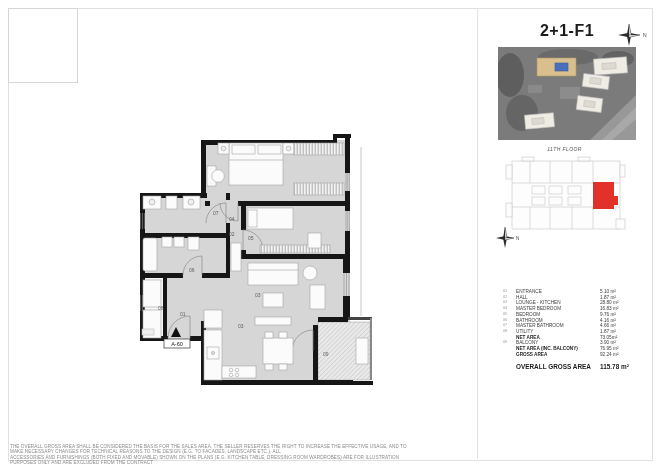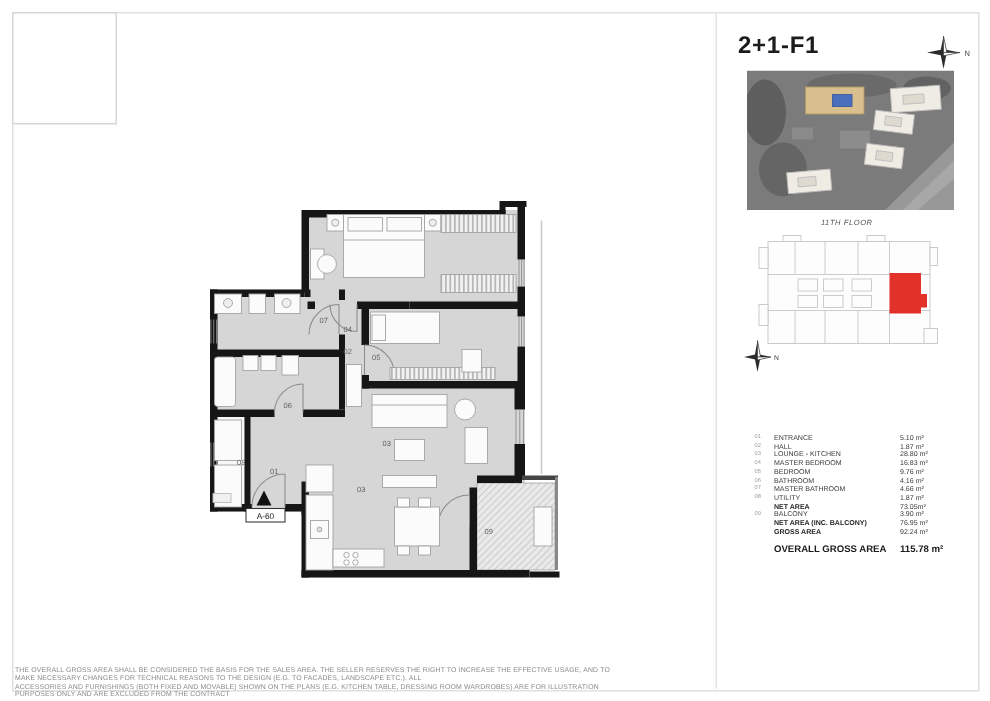--- a/index.html
+++ b/index.html
@@ -6,21 +6,21 @@
   body{
     width:660px;height:467px;position:relative;background:#ffffff;
     font-family:"Liberation Sans", sans-serif;color:#333;overflow:hidden;
   }
   .abs{position:absolute;}
   
   .page-frame{left:8px;top:8px;width:643px;height:451px;border:1px solid #e0e0e0;}
   .v-divider{left:477px;top:8px;width:1px;height:451px;background:#e3e3e3;}
   .logo-box{left:8px;top:8px;width:68px;height:73px;border:1px solid #d6d6d6;background:#fff;}
   
-  .unit-title{left:492px;top:22px;width:150px;text-align:left;font-size:16px;font-weight:bold;color:#1b1b1b;letter-spacing:.5px;}
+  .unit-title{left:492px;top:22px;width:150px;text-align:center;font-size:16px;font-weight:bold;color:#1b1b1b;letter-spacing:.5px;}
   .floor-label{left:492px;top:146px;width:145px;text-align:center;font-size:5px;font-style:italic;color:#555;letter-spacing:.4px;}
   
   .legend{left:503px;top:289px;width:148px;}
   .lrow{display:flex;height:5.72px;line-height:5.72px;font-size:4.7px;color:#3c3c3c;}
   .lnum{width:13px;color:#9a9a9a;font-size:3.8px;}
   .lname{width:84px;white-space:nowrap;}
   .lval{width:48px;white-space:nowrap;}
   .lrow.bold .lname{font-weight:bold;color:#1e1e1e;}
   .overall{left:503px;top:363px;width:148px;display:flex;}
   .overall .oname{width:97px;font-size:6.4px;font-weight:bold;color:#1b1b1b;line-height:7.6px;padding-left:13px;box-sizing:border-box;}

